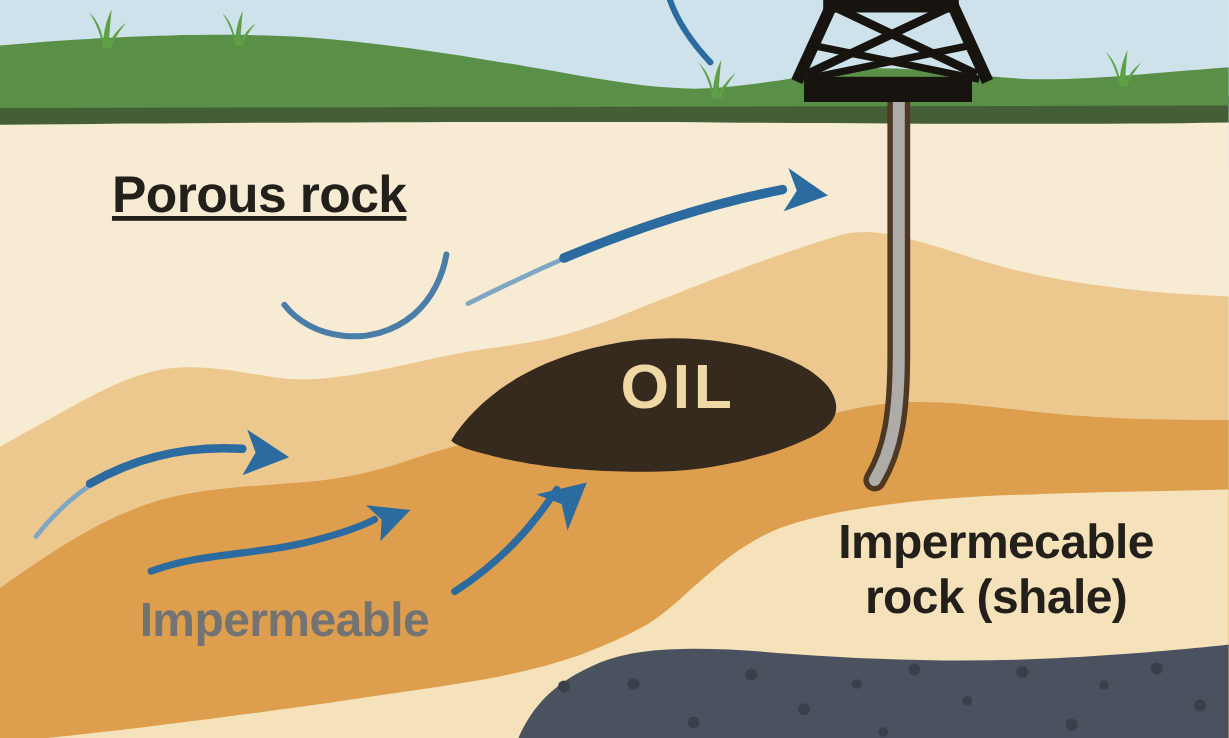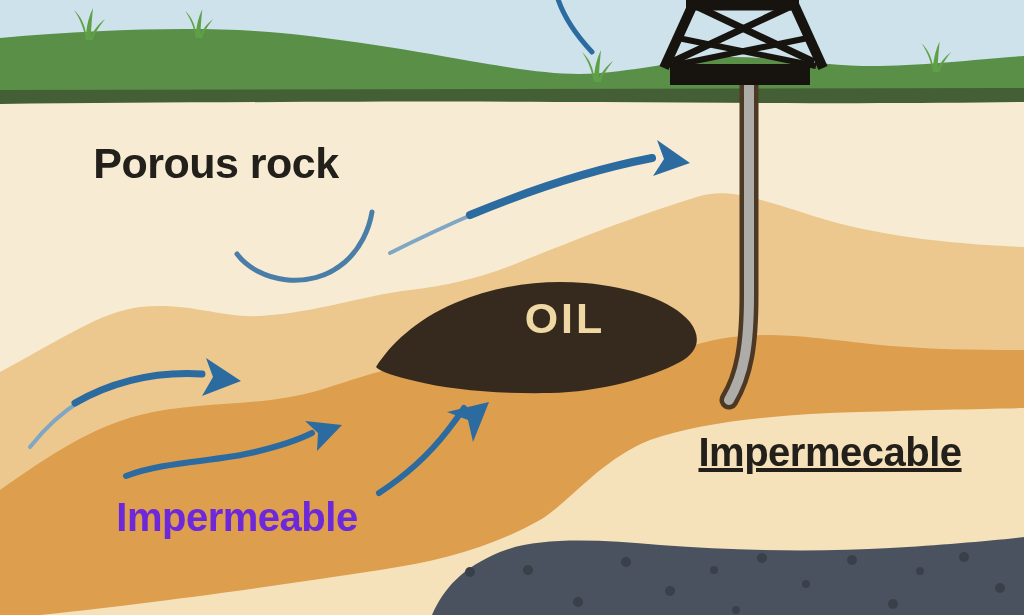--- a/index.html
+++ b/index.html
@@ -5,25 +5,25 @@
   html,body{margin:0;padding:0;background:#e8e8e8;}
   .stage{
     position:relative;width:1024px;height:615px;overflow:hidden;
     font-family:"Liberation Sans", sans-serif;
   }
   .stage svg{position:absolute;left:0;top:0;}
   .label{
     position:absolute;text-align:center;font-weight:700;
     line-height:1.16;letter-spacing:-0.5px;white-space:nowrap;
   }
-  .label-porous{left:66px;top:139px;width:300px;font-size:43px;}
+  .label-porous{left:66px;top:139px;width:300px;font-size:43px;text-decoration:underline;}
   .label-impermeable{left:87px;top:494px;width:300px;font-size:40px;}
   .label-shale{left:680px;top:429px;width:300px;font-size:40px;}
   .label-oil{
-    left:465px;top:297px;width:200px;font-size:43px;
+    left:465px;top:297px;width:200px;font-size:52px;
     letter-spacing:3px;line-height:1;
   }
 </style>
 </head>
 <body>
 
 <div class="stage">
 
   <svg width="1024" height="615" viewBox="0 0 1024 615">
 
@@ -121,22 +121,23 @@
       <line x1="678" y1="38" x2="816" y2="66" stroke-width="6"></line>
       <line x1="808" y1="38" x2="670" y2="66" stroke-width="6"></line>
       <rect x="670" y="64" width="140" height="21" stroke="none" fill="#17140f"></rect>
     </g>
   </svg>
 
   <div class="label label-porous" style="color: rgb(35, 32, 27);">
     <div>Porous rock</div>
   </div>
 
-  <div class="label label-impermeable" style="color: #6d28d9;">
+  <div class="label label-impermeable" style="color: #737373;">
     <div>Impermeable</div>
   </div>
 
-  <div class="label label-shale" style="color: rgb(35, 32, 27); text-decoration: underline;">
+  <div class="label label-shale" style="color: rgb(35, 32, 27);">
     <div>Impermecable</div>
+    <div>rock (shale)</div>
   </div>
 
   <div class="label label-oil" style="color: rgb(239, 216, 164);">OIL</div>
 </div>
 
 </body></html>

